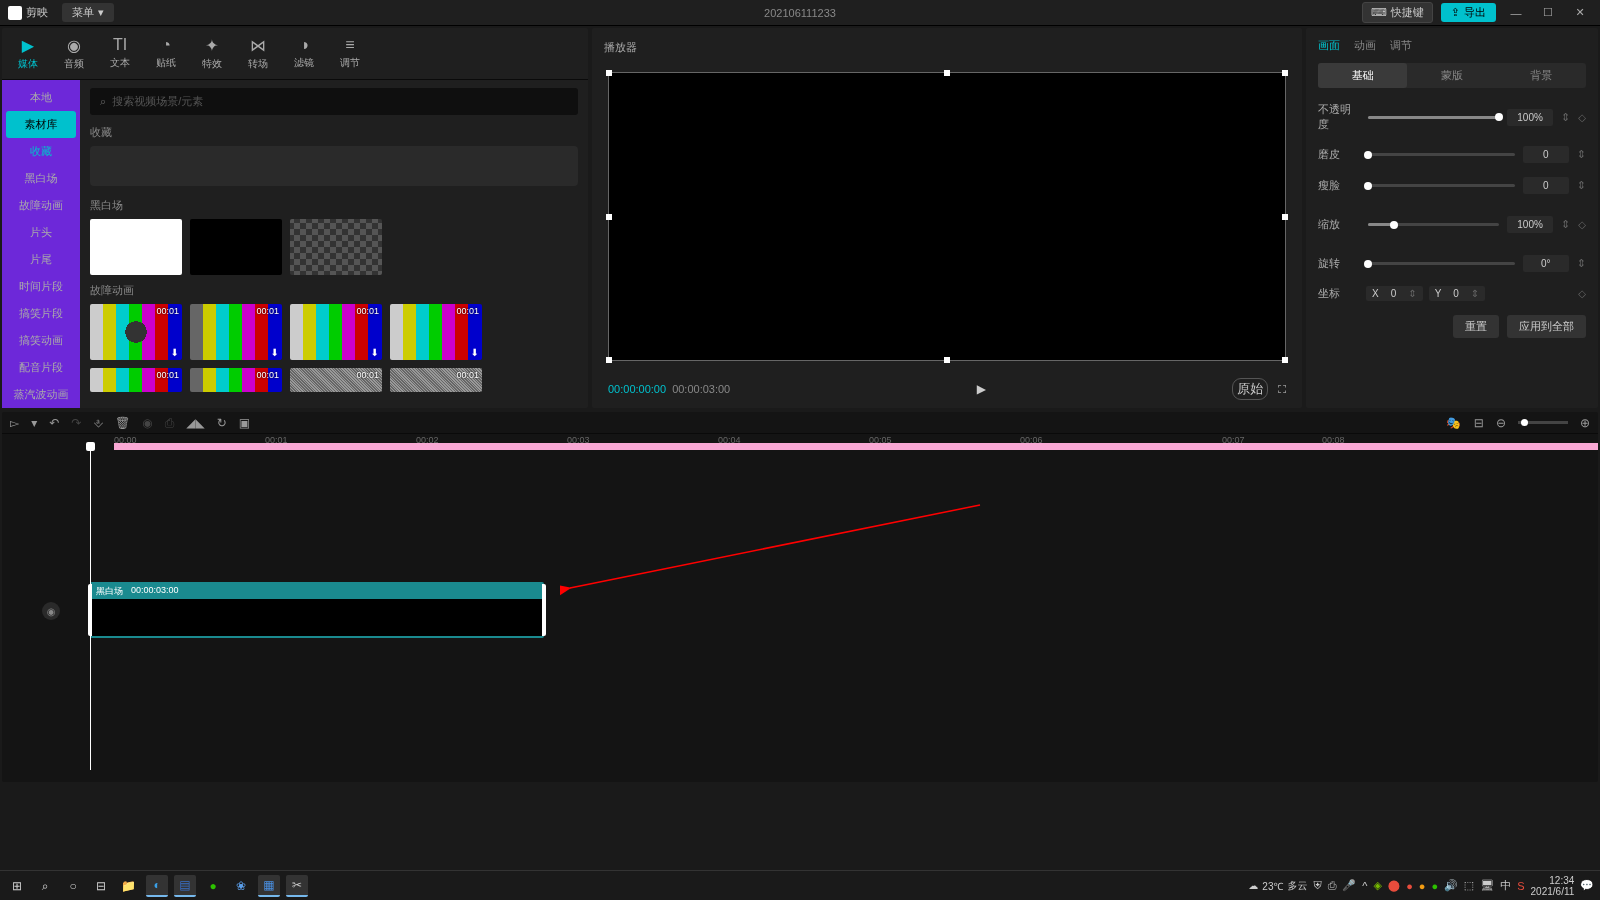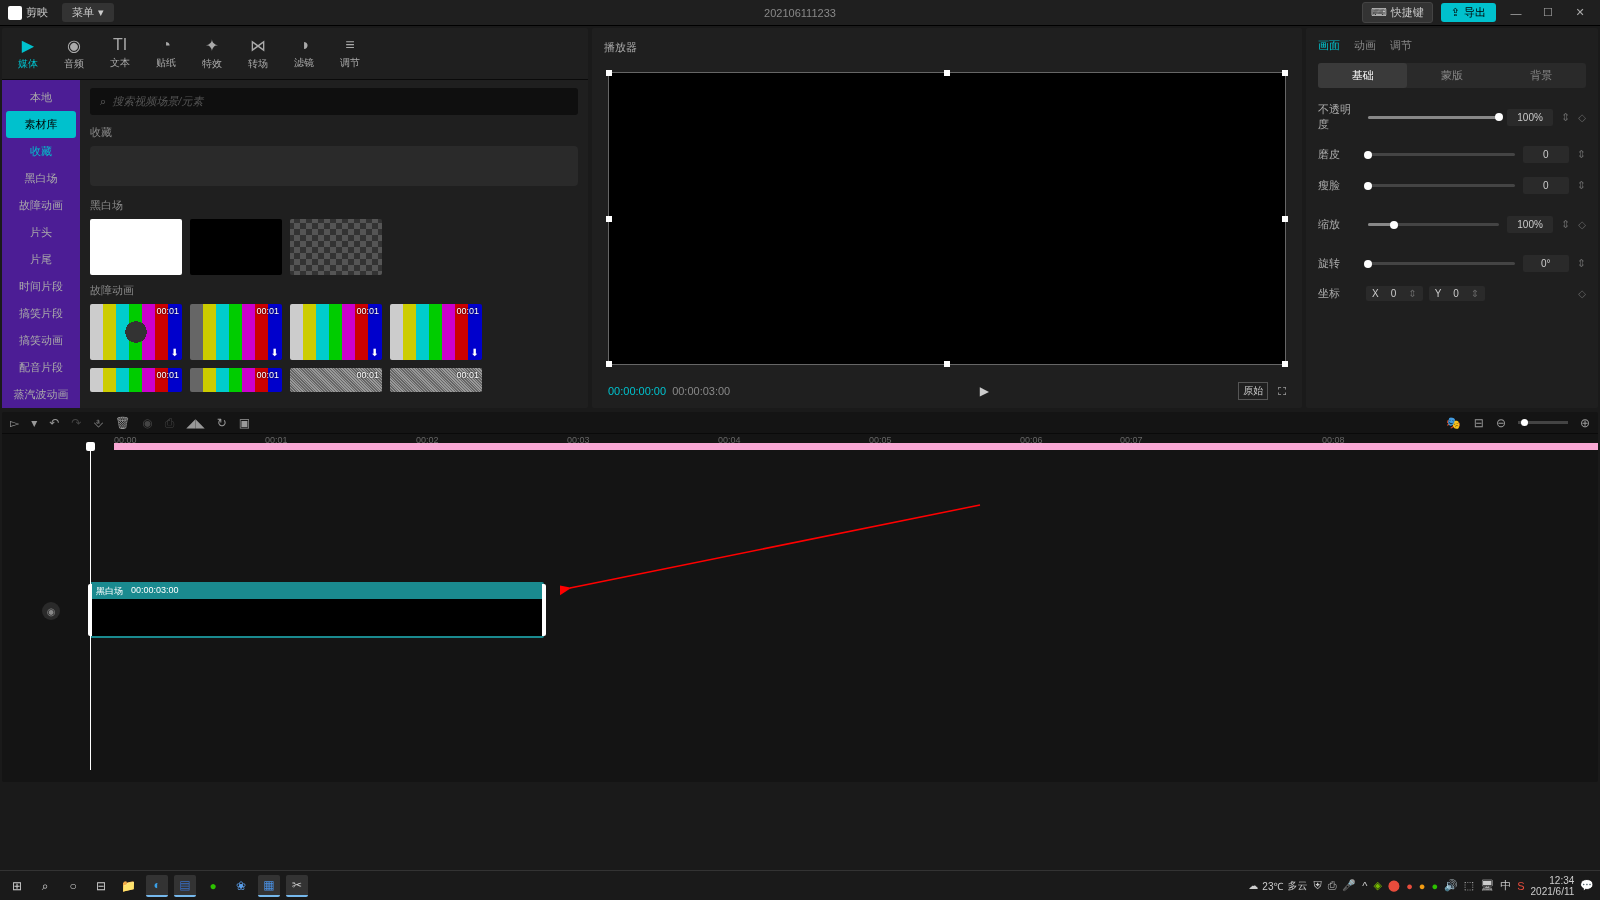--- a/index.html
+++ b/index.html
@@ -20,21 +20,21 @@
 .upper { display: flex; height: 384px; }
 .panel { background: #1f1f1f; margin: 2px; border-radius: 2px; }
 
 
 .media-panel { width: 586px; display: flex; flex-direction: column; }
 .media-tabs { display: flex; padding: 4px 8px; gap: 10px; border-bottom:1px solid #0a0a0a;}
 .media-tab { display: flex; flex-direction: column; align-items: center; padding: 4px 8px; color: #aaa; cursor: pointer; font-size:10px; }
 .media-tab.active { color: #00c1cd; }
 .media-tab .icon { font-size: 16px; margin-bottom: 2px; }
 .media-body { display: flex; flex: 1; overflow: hidden; }
-.media-sidebar { width: 78px; background: #4c1d95; padding: 4px 0; overflow-y:auto;}
+.media-sidebar { width: 78px; background: #6d28d9; padding: 4px 0; overflow-y:auto;}
 .media-sidebar-item { padding: 6px 10px; color: #aaa; cursor: pointer; text-align:center; font-size:11px;}
 .media-sidebar-item.active { background: #00c1cd; color: #000; border-radius:3px; margin:0 4px;}
 .media-sidebar-item.highlight { color: #00c1cd; }
 .media-content { flex: 1; padding: 8px 10px; overflow-y: auto; }
 .search-box { background: #0f0f0f; border-radius: 3px; padding: 6px 10px; color: #666; margin-bottom: 10px; display:flex; align-items:center; gap:6px;}
 .section-title { color: #888; margin: 6px 0; font-size:11px;}
 .empty-box { background: #2a2a2a; border-radius: 4px; padding: 20px; text-align: center; color: #666; margin-bottom:12px;}
 .thumb-row { display: flex; gap: 8px; flex-wrap: wrap; margin-bottom:8px;}
 .thumb { width: 92px; height: 56px; background: #333; border-radius: 2px; position: relative; cursor:pointer;}
 .thumb.white { background: #fff; }
@@ -58,21 +58,21 @@
 .preview-canvas .h2 { position:absolute; width:6px; height:6px; background:#fff; bottom:-3px; right:-3px;}
 .preview-canvas .hm1 { position:absolute; width:6px; height:6px; background:#fff; top:-3px; left:50%; transform:translateX(-50%);}
 .preview-canvas .hm2 { position:absolute; width:6px; height:6px; background:#fff; bottom:-3px; left:50%; transform:translateX(-50%);}
 .preview-canvas .hm3 { position:absolute; width:6px; height:6px; background:#fff; left:-3px; top:50%; transform:translateY(-50%);}
 .preview-canvas .hm4 { position:absolute; width:6px; height:6px; background:#fff; right:-3px; top:50%; transform:translateY(-50%);}
 .preview-controls { display: flex; align-items: center; padding: 8px 4px 0; }
 .preview-controls .time-cur { color: #00c1cd; }
 .preview-controls .time-dur { color: #888; margin-left: 6px; }
 .preview-controls .play { margin: 0 auto; cursor:pointer; font-size:12px;}
 .preview-controls .rightc { display: flex; gap: 10px; align-items:center; }
-.preview-controls .ratio-btn { border:1px solid #555; padding:1px 4px; font-size:10px; border-radius:0;}
+.preview-controls .ratio-btn { border:1px solid #555; padding:1px 4px; font-size:13px; border-radius:9px;}
 
 
 .props-panel { width: 292px; padding: 8px 12px; }
 .props-tabs { display: flex; gap: 14px; padding: 2px 0 10px; }
 .props-tab { color: #888; cursor: pointer; }
 .props-tab.active { color: #00c1cd; }
 .props-subtabs { display: flex; background: #2a2a2a; border-radius: 3px; margin-bottom: 14px; }
 .props-subtab { flex: 1; text-align: center; padding: 5px; color: #888; cursor: pointer; }
 .props-subtab.active { background: #3a3a3a; color: #fff; border-radius: 3px; }
 .prop-row { display: flex; align-items: center; margin-bottom: 14px; gap: 8px; }
@@ -197,21 +197,21 @@
           <div class="media-sidebar-item">片尾</div>
           <div class="media-sidebar-item">时间片段</div>
           <div class="media-sidebar-item">搞笑片段</div>
           <div class="media-sidebar-item">搞笑动画</div>
           <div class="media-sidebar-item">配音片段</div>
           <div class="media-sidebar-item">蒸汽波动画</div>
         </div>
       <div class="media-content">
         <div class="search-box">
           <span>⌕</span>
-          <span style="color:#555;font-style:italic;">搜索视频场景/元素</span>
+          <span style="color:#555;">搜索视频场景/元素</span>
         </div>
         <div class="section-title">收藏</div>
         <div class="empty-box">
         </div>
         <div class="section-title">黑白场</div>
         <div class="thumb-row">
           <div class="thumb white"></div>
           <div class="thumb black"></div>
           <div class="thumb trans"></div>
         </div>
@@ -335,20 +335,24 @@
         <span>X</span>
           <span style="margin:0 6px;">0</span>
           <span style="color:#666;">⇕</span>
       </div>
       <div class="coord-box">
         <span>Y</span>
           <span style="margin:0 6px;">0</span>
           <span style="color:#666;">⇕</span>
       </div>
       <span class="prop-keyframe" style="margin-left:auto;">◇</span>
+    </div>
+    <div class="prop-actions">
+      <div class="prop-btn">重置</div>
+      <div class="prop-btn">应用到全部</div>
     </div>
   </div>
 </div>
 
 <div class="timeline">
   <div class="timeline-toolbar">
     <span class="tl-tool">▻</span>
     <span class="tl-tool">▾</span>
     <span class="tl-tool">↶</span>
     <span class="tl-tool disabled">↷</span>
@@ -369,21 +373,21 @@
     <span class="tl-tool">⊕</span>
   </div>
   <div class="ruler" id="ruler">
       <div class="tick" style="left: 0px;">00:00</div>
       <div class="tick" style="left: 151px;">00:01</div>
       <div class="tick" style="left: 302px;">00:02</div>
       <div class="tick" style="left: 453px;">00:03</div>
       <div class="tick" style="left: 604px;">00:04</div>
       <div class="tick" style="left: 755px;">00:05</div>
       <div class="tick" style="left: 906px;">00:06</div>
-      <div class="tick" style="left: 1006px;">00:07</div>
+      <div class="tick" style="left: 1108px;">00:07</div>
       <div class="tick" style="left: 1208px;">00:08</div>
     </div>
   <div class="tracks">
     <div class="playhead"></div>
     <div class="track-btn">◉</div>
     <div class="clip">
       <div class="clip-label">
         <span>黑白场</span>
         <span>00:00:03:00</span>
       </div>

